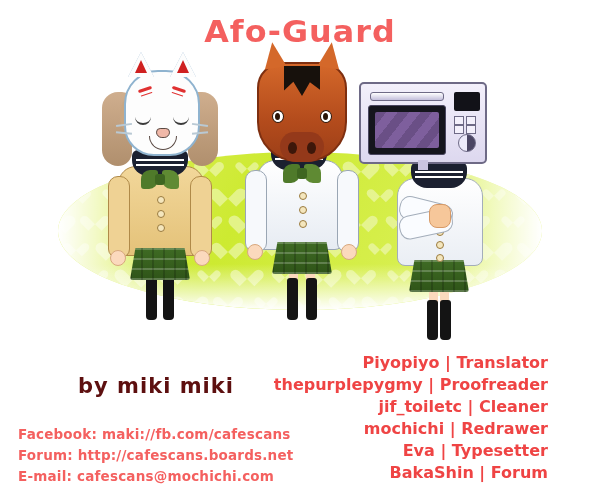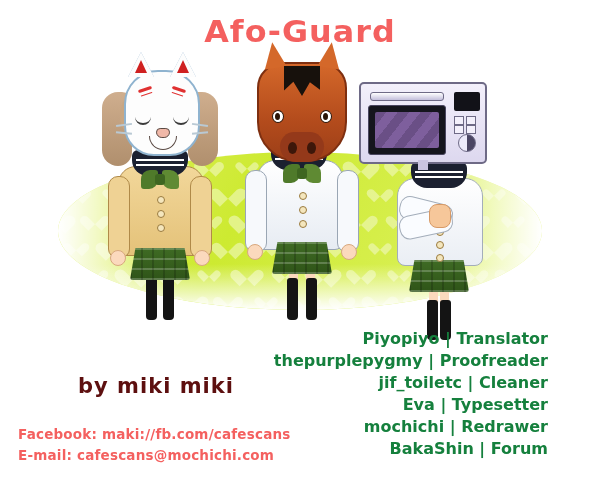--- a/index.html
+++ b/index.html
@@ -184,23 +184,23 @@
     font-family:"DejaVu Sans", sans-serif;font-weight:700;font-size:21px;
     letter-spacing:1px;color:#5d0f0f;
   }
 
   
   .contact{position:absolute;left:18px;top:424px;width:300px;
     font-family:"DejaVu Sans", sans-serif;font-weight:700;font-size:13.5px;
     color:#f4605f;line-height:21px;letter-spacing:.2px;}
 
   
-  .credits{position:absolute;right:52px;top:328px;width:300px;text-align:right;
+  .credits{position:absolute;right:52px;top:352px;width:300px;text-align:right;
     font-family:"DejaVu Sans", sans-serif;font-weight:700;font-size:16px;
-    color:#15803d;line-height:22px;}
+    color:#ef4444;line-height:22px;}
   .credits div{white-space:nowrap;}
 </style>
 </head>
 <body>
 
 <div class="page">
 
   <div class="title">Afo-Guard</div>
 
   <div class="backdrop">
@@ -400,25 +400,26 @@
     <div class="leg" style="left:46px;top:210px;height:30px"></div>
     <div class="leg" style="right:46px;top:210px;height:30px"></div>
     <div class="sock" style="left:44px;top:222px;height:40px"></div>
     <div class="sock" style="right:44px;top:222px;height:40px"></div>
   </div>
 
   <div class="byline">by miki miki</div>
 
   <div class="contact" id="contact">
       <div>Facebook: maki://fb.com/cafescans</div>
+      <div>Forum: http://cafescans.boards.net</div>
       <div>E-mail: cafescans@mochichi.com</div>
     </div>
 
   <div class="credits" id="credits">
       <div>Piyopiyo | Translator</div>
       <div>thepurplepygmy | Proofreader</div>
       <div>jif_toiletc | Cleaner</div>
+      <div>mochichi | Redrawer</div>
       <div>Eva | Typesetter</div>
-      <div>mochichi | Redrawer</div>
       <div>BakaShin | Forum</div>
     </div>
 
 </div>
 
 </body></html>

